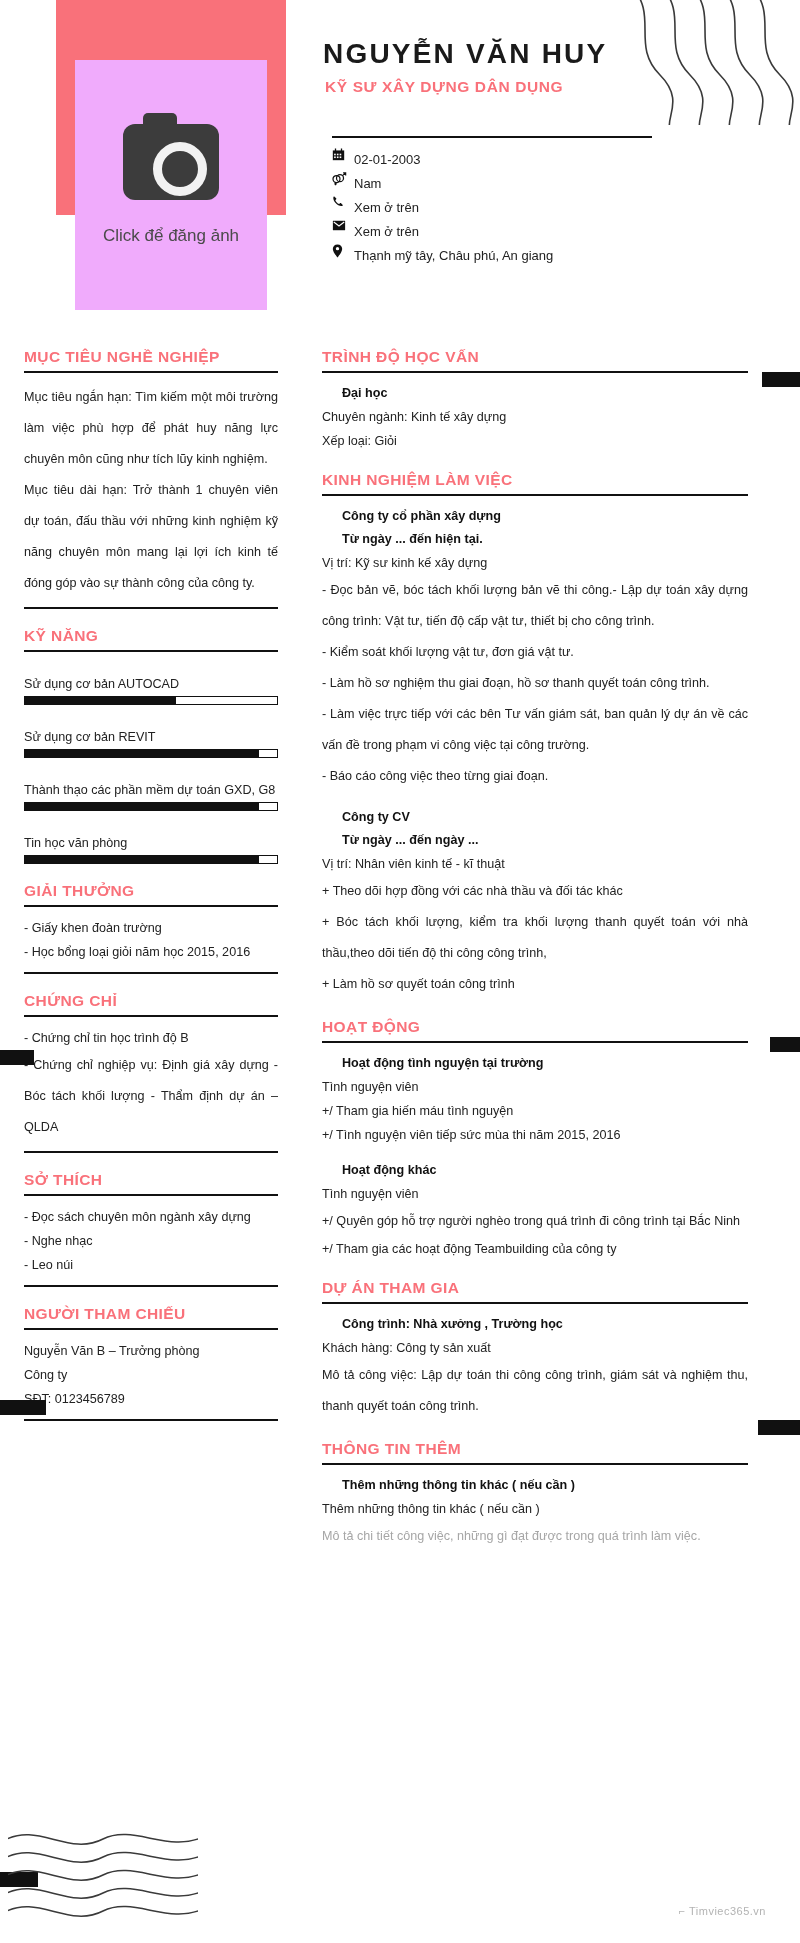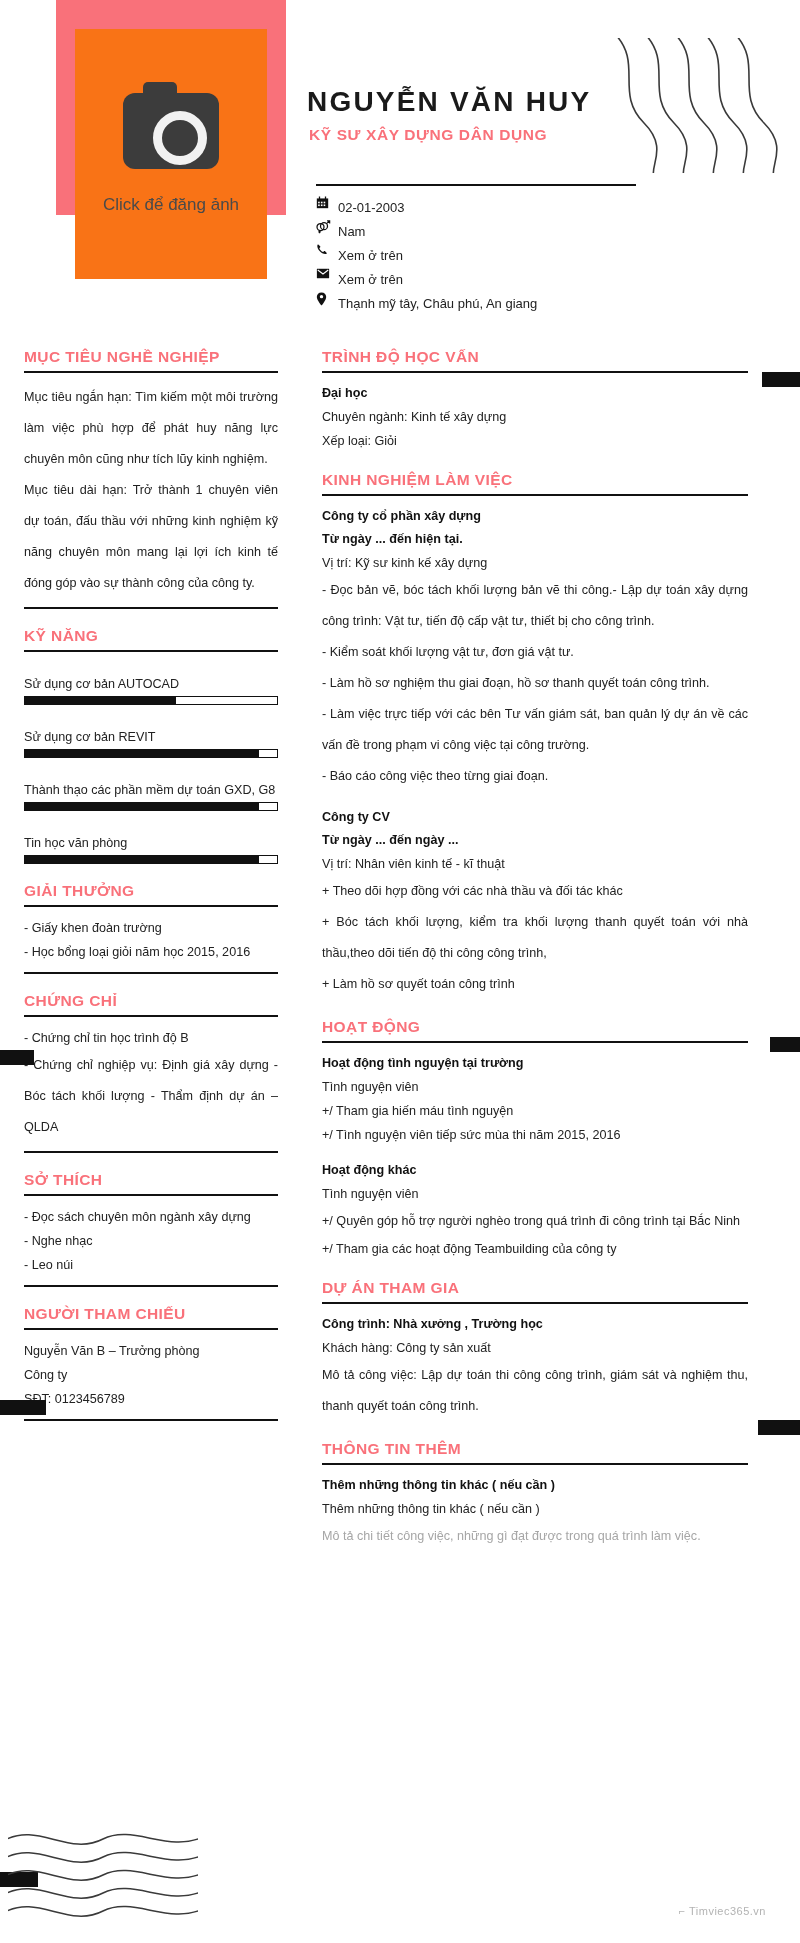--- a/index.html
+++ b/index.html
@@ -25,24 +25,24 @@
     position: absolute;
     left: 56px;
     top: 0;
     width: 230px;
     height: 215px;
     background: #f9717a;
   }
   .photo-box {
     position: absolute;
     left: 75px;
-    top: 29px;
+    top: 60px;
     width: 192px;
     height: 250px;
-    background: #f97316;
+    background: #f0abfc;
     display: flex;
     flex-direction: column;
     align-items: center;
     justify-content: center;
   }
   .camera {
     width: 96px;
     height: 76px;
     background: #3c3c3c;
     border-radius: 12px;
@@ -65,25 +65,24 @@
     border: 9px solid #f2f2f2;
     border-radius: 50%;
   }
   .photo-caption {
     font-size: 17px;
     color: #4a4a4a;
   }
 
   .header-right {
     position: absolute;
-    left: 304px;
+    left: 320px;
     top: 0;
     width: 480px;
     height: 330px;
-    margin-top: 48px;
   }
   .wave {
     position: absolute;
     right: 0;
     top: -10px;
     width: 180px;
     height: 135px;
   }
   .name {
     position: absolute;
@@ -168,20 +167,21 @@
   .body-line {
     font-size: 12.6px;
     color: #222;
     line-height: 24px;
   }
   .bold-line {
     font-size: 12.6px;
     color: #111;
     font-weight: bold;
     line-height: 23px;
+    margin-left: 20px;
   }
   .end-rule {
     border-top: 2.5px solid #111;
     margin-top: 8px;
   }
   .muted {
     color: #a6a6a6;
   }
 
   

